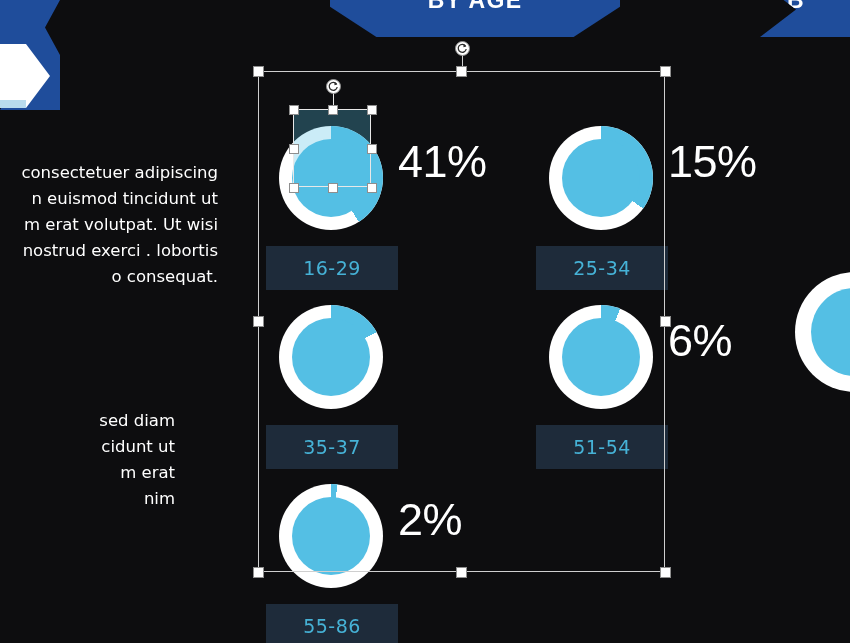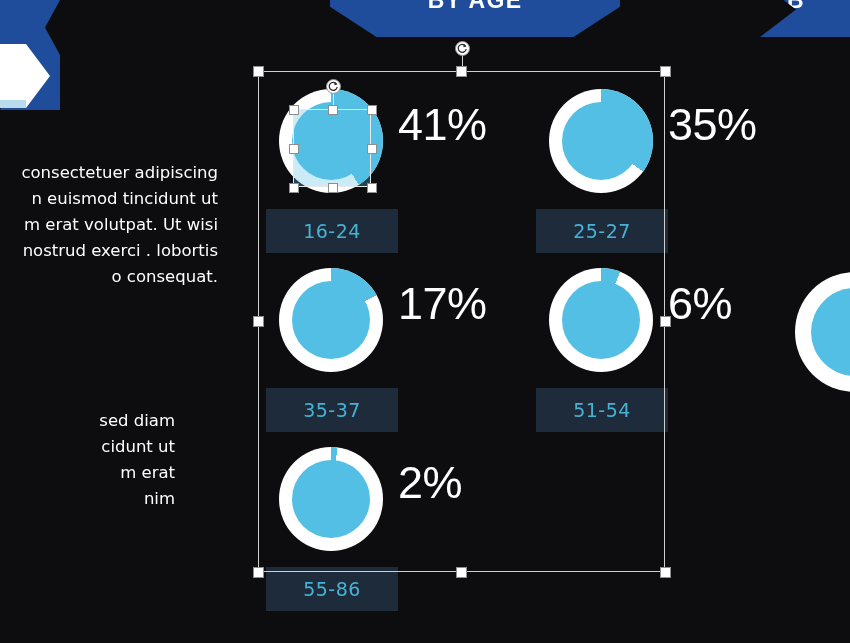--- a/index.html
+++ b/index.html
@@ -107,21 +107,21 @@
   }
 
   
   #chart-group {
     position: absolute;
     left: 258px; top: 71px;
     width: 407px; height: 501px;
   }
   .chart-cell {
     position: absolute;
-    width: 200px; height: 167px;
+    width: 200px; height: 167px; margin-top: 37px;
   }
   .donut-wrap {
     position: absolute;
     left: 21px; top: 18px;
     width: 104px; height: 104px;
   }
   .donut {
     position: absolute;
     inset: 0;
     border-radius: 50%;
@@ -268,45 +268,44 @@
 
     <div class="chart-cell" style="left:0px;top:0px;">
       <div class="donut-wrap">
         <div class="donut">
           <div class="donut-arc" style="background:conic-gradient(#54bfe4 0turn 0.41turn, transparent 0.41turn 1turn);"></div>
           <div class="donut-hole"></div>
         </div>
       </div>
       <div class="pct">41%</div>
       <div class="age-chip">
-        <span class="age-chip-label">16-24</span>
+        <span class="age-chip-label">16-29</span>
       </div>
     </div>
 
     <div class="chart-cell" style="left:270px;top:0px;">
       <div class="donut-wrap">
         <div class="donut">
           <div class="donut-arc" style="background:conic-gradient(#54bfe4 0turn 0.35turn, transparent 0.35turn 1turn);"></div>
           <div class="donut-hole"></div>
         </div>
       </div>
-      <div class="pct">35%</div>
-      <div class="age-chip">
-        <span class="age-chip-label">25-27</span>
+      <div class="pct">15%</div>
+      <div class="age-chip">
+        <span class="age-chip-label">25-34</span>
       </div>
     </div>
 
     <div class="chart-cell" style="left:0px;top:179px;">
       <div class="donut-wrap">
         <div class="donut">
           <div class="donut-arc" style="background:conic-gradient(#54bfe4 0turn 0.17turn, transparent 0.17turn 1turn);"></div>
           <div class="donut-hole"></div>
         </div>
       </div>
-      <div class="pct">17%</div>
       <div class="age-chip">
         <span class="age-chip-label">35-37</span>
       </div>
     </div>
 
     <div class="chart-cell" style="left:270px;top:179px;">
       <div class="donut-wrap">
         <div class="donut">
           <div class="donut-arc" style="background:conic-gradient(#54bfe4 0turn 0.06turn, transparent 0.06turn 1turn);"></div>
           <div class="donut-hole"></div>

